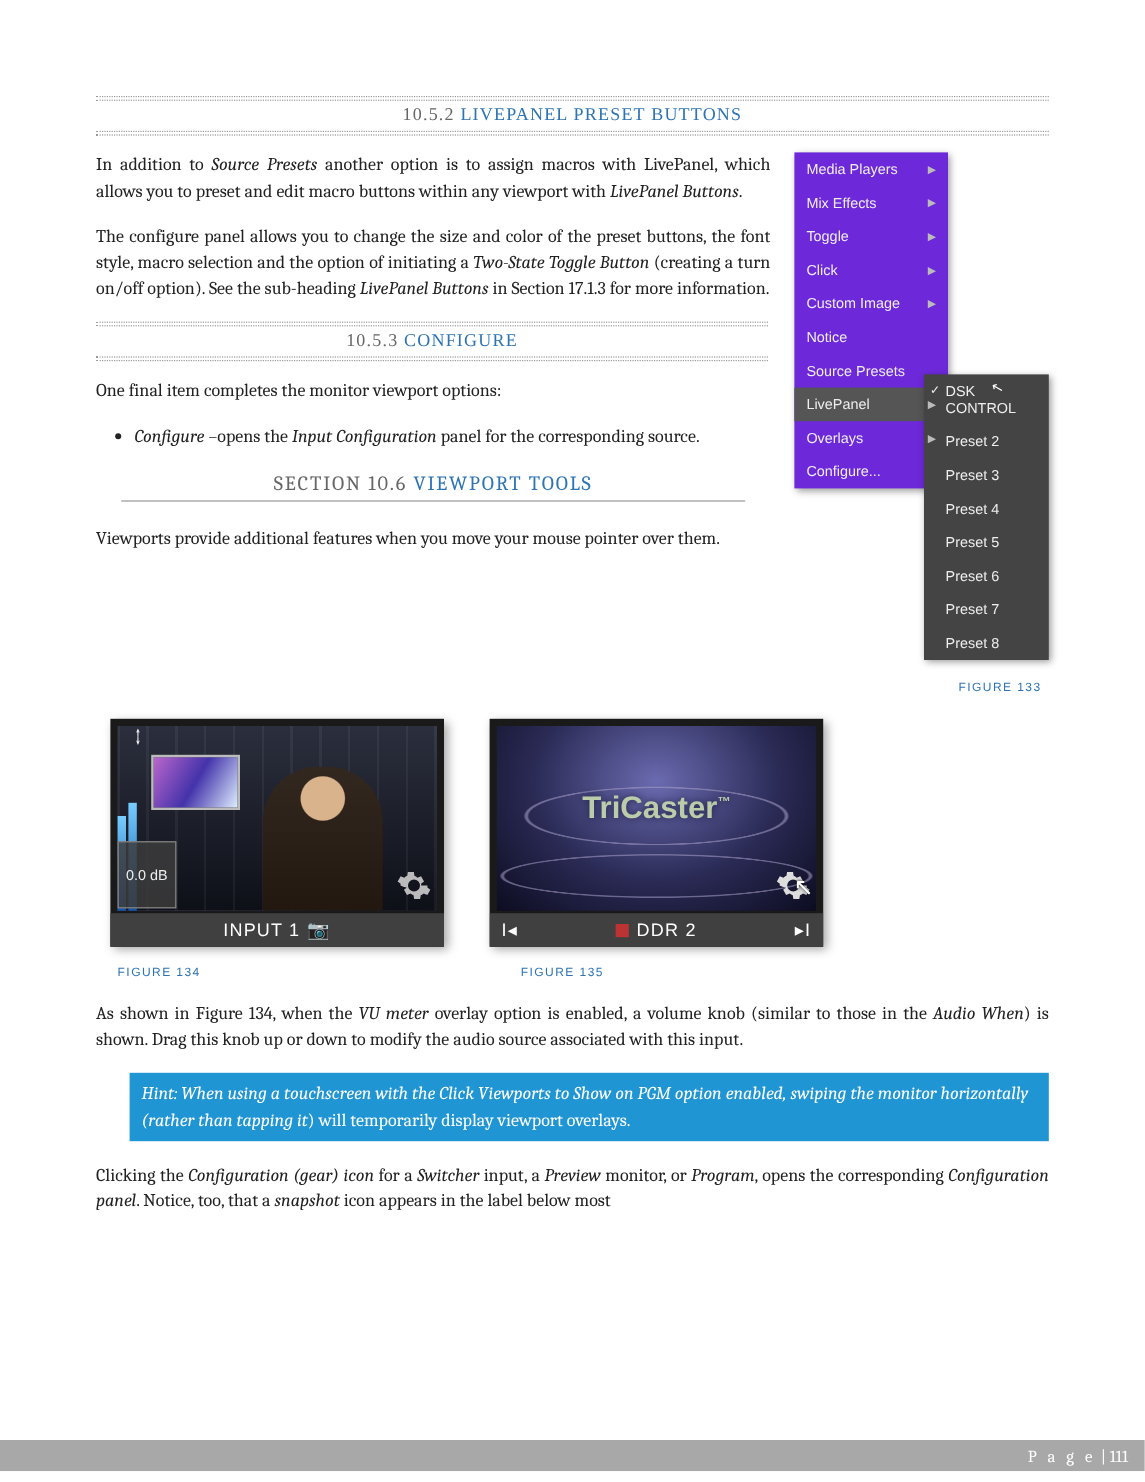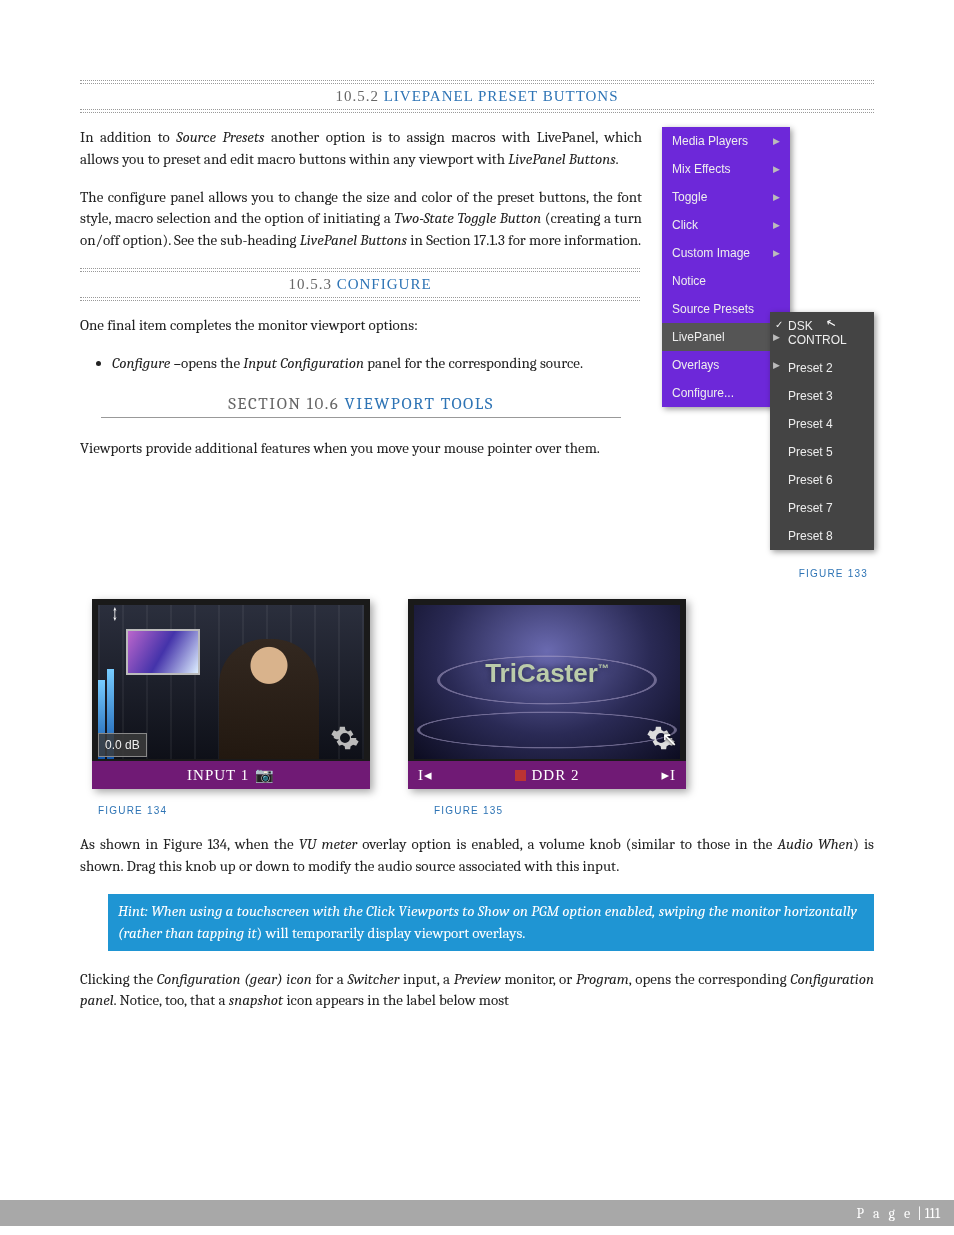--- a/index.html
+++ b/index.html
@@ -83,34 +83,34 @@
     position: relative; box-shadow: 3px 3px 8px rgba(0,0,0,.35);
   }
   .shot-inner {
     position: absolute; inset: 6px 6px 30px 6px;
     background: linear-gradient(135deg,#335 0%,#557 45%,#223 100%);
     overflow: hidden;
     padding-left: 24px;
   }
   .shot-label {
     position: absolute; left: 0; right: 0; bottom: 0; height: 28px;
-    background: #701a75; color: #fff; font-family: Liberation Serif, serif;
+    background: #404040; color: #fff; font-family: Liberation Sans, sans-serif;
     display: flex; align-items: center; justify-content: center;
     letter-spacing: 1px; font-size: 15px; gap: 6px;
   }
   .vu { position: absolute; left: 6px; top: 32px; bottom: 30px; width: 18px; }
   .vu-bar { position: absolute; bottom: 0; width: 7px; background: linear-gradient(#7cf,#15a); }
   .vu-arrow {
     position: absolute; left: 14px; top: 6px; width: 18px; height: 28px;
     color: #fff; font-size: 18px; text-align: center;
   }
   .db-badge {
     position: absolute; left: 6px; bottom: 32px;
     background: rgba(60,60,60,.85); color: #eee; font-size: 12px;
-    padding: 4px 6px; font-family: Arial, sans-serif; border: 1px solid #888;
+    padding: 20px 6px; font-family: Arial, sans-serif; border: 1px solid #888;
   }
   .gear {
     position: absolute; right: 10px; bottom: 36px; width: 30px; height: 30px;
     color: #ddd;
   }
   .gear svg { width: 100%; height: 100%; }
   .cam-icon { font-size: 15px; }
   .tri-logo {
     position: absolute; left: 50%; top: 44%; transform: translate(-50%,-50%);
     color: #bca; font-family: Arial, sans-serif; font-size: 26px; font-weight: bold;

